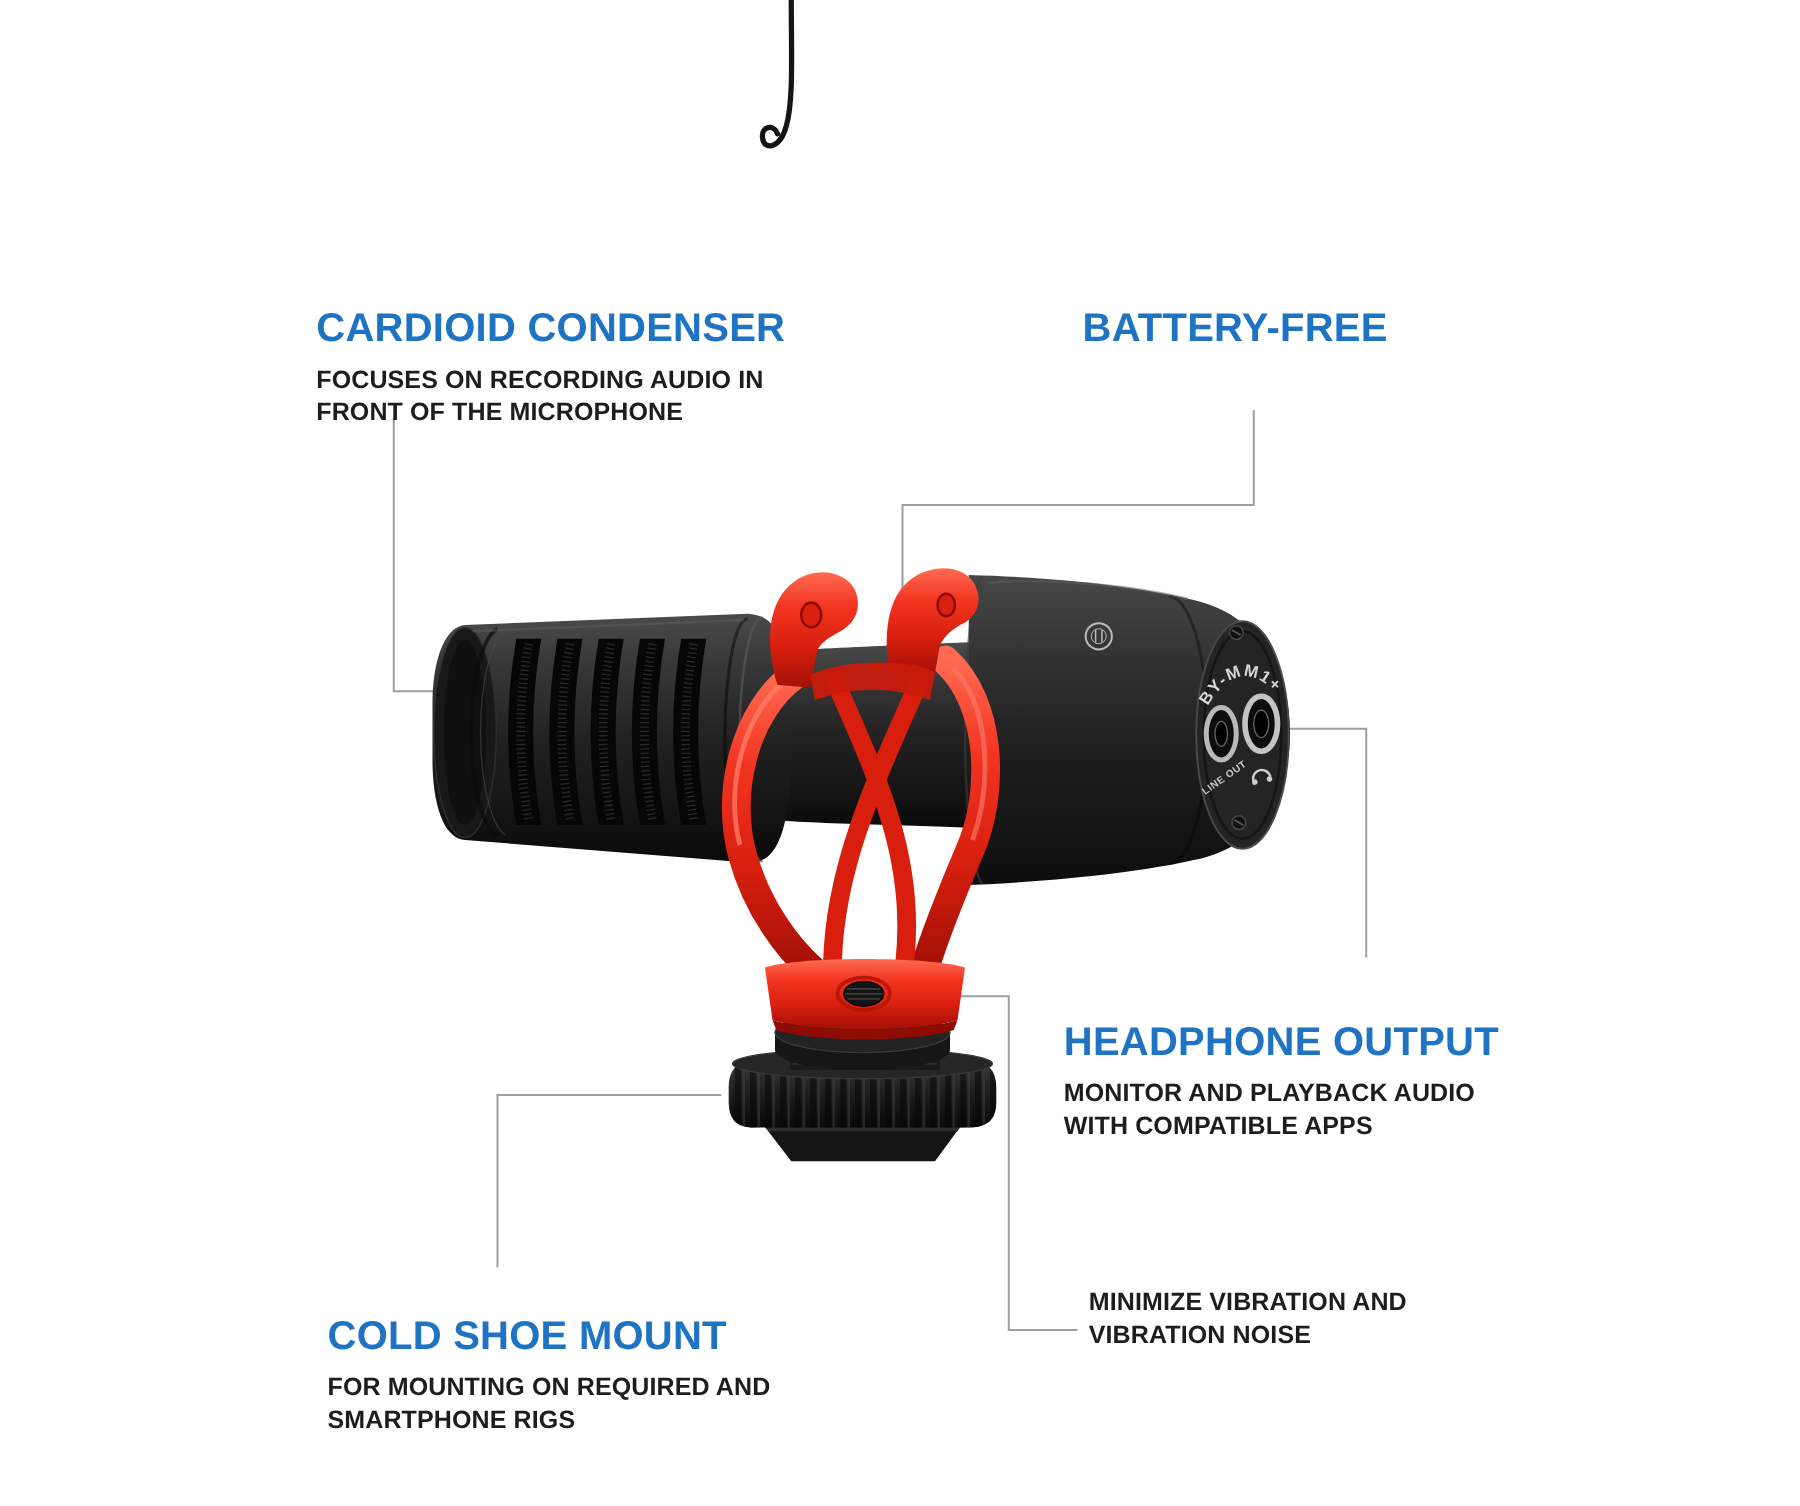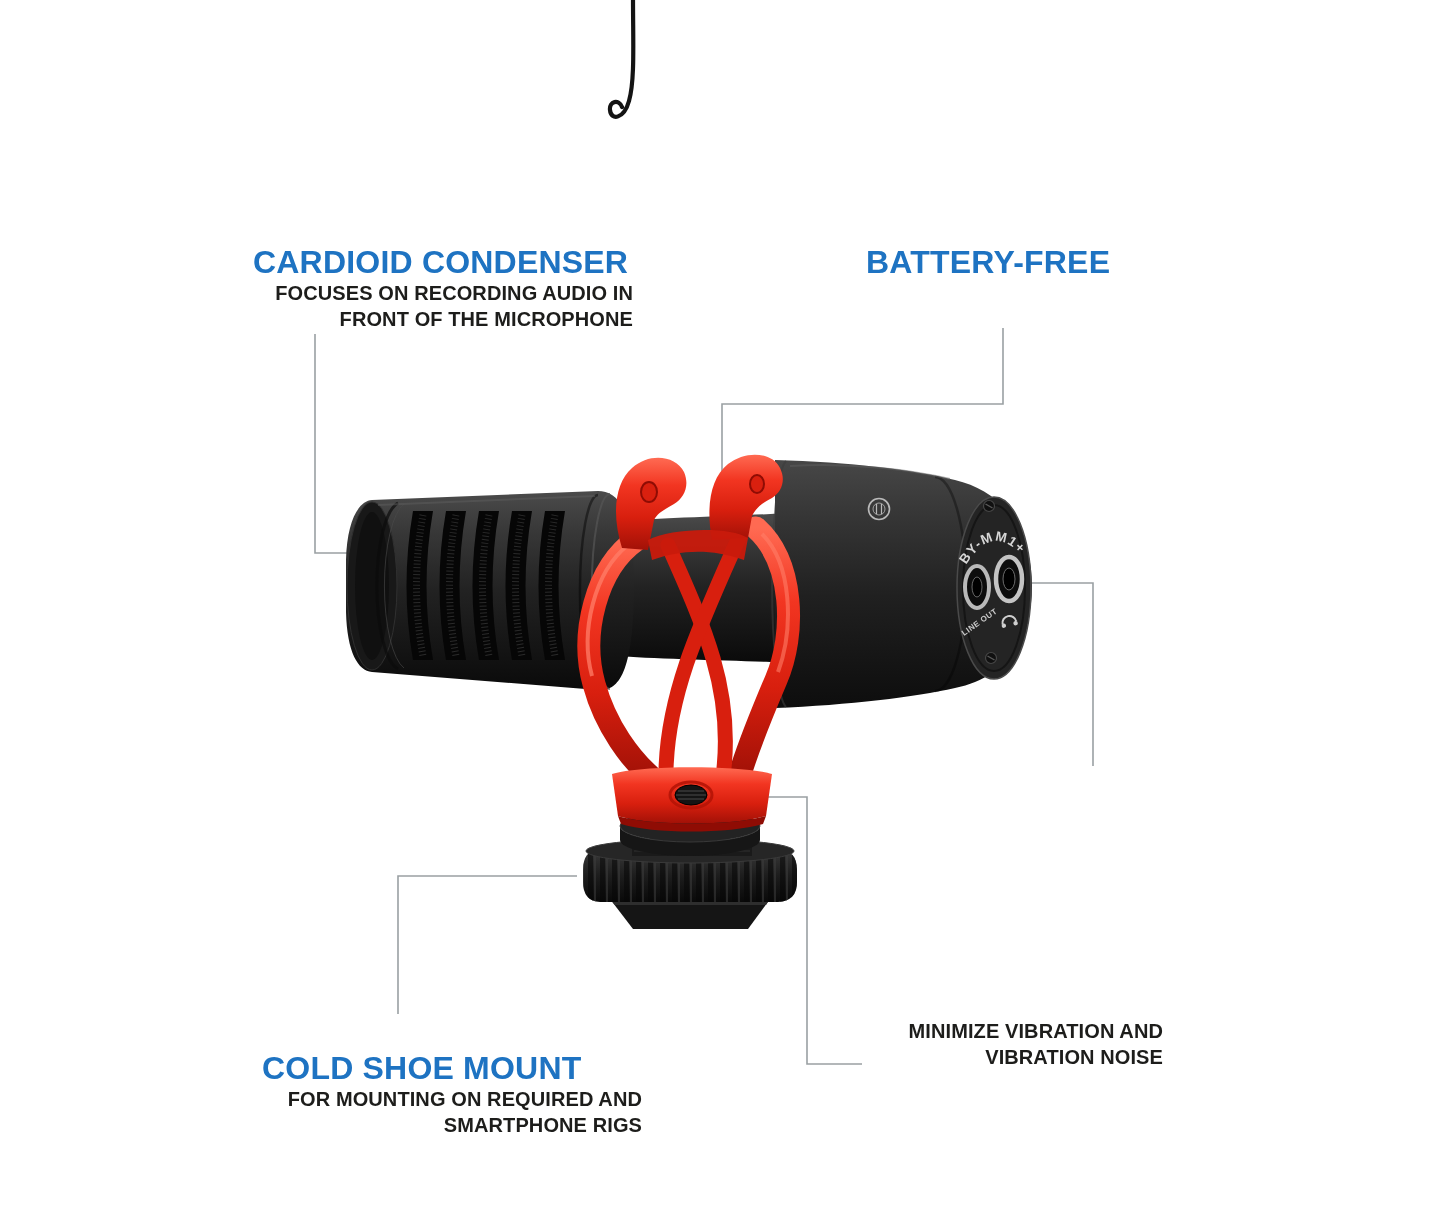--- a/index.html
+++ b/index.html
@@ -8,21 +8,21 @@
     overflow:hidden;font-family:"Liberation Sans","DejaVu Sans",sans-serif;
   }
   .artwork{position:absolute;left:0;top:0;width:1440px;height:1205px;}
   .callout{position:absolute;}
   .callout-title{
     font-size:32px;font-weight:bold;color:#1e73c2;
     white-space:nowrap;letter-spacing:0.2px;line-height:1.1;margin-top:33px;
   }
   .callout-desc{
     font-size:20px;font-weight:bold;color:#1d1d1b;
-    line-height:26px;margin-top:0;letter-spacing:0.1px;text-align:right;
+    line-height:26px;margin-top:11px;letter-spacing:0.1px;
   }
   .co-cardioid{left:253px;top:212px;width:380px;}
   .co-battery{left:866px;top:212px;width:322px;}
   .co-headphone{left:851px;top:783px;width:356px;}
   .co-coldshoe{left:262px;top:1018px;width:380px;}
   .co-shock{left:871px;top:1018px;width:292px;}
 </style>
 </head>
 <body>
 
@@ -197,20 +197,24 @@
 
   <div class="callout co-cardioid">
     <div class="callout-title">CARDIOID CONDENSER</div>
     <div class="callout-desc">FOCUSES ON RECORDING AUDIO IN FRONT OF THE MICROPHONE</div>
   </div>
 
   <div class="callout co-battery">
     <div class="callout-title">BATTERY-FREE</div>
   </div>
 
+  <div class="callout co-headphone">
+    <div class="callout-title">HEADPHONE OUTPUT</div>
+    <div class="callout-desc">MONITOR AND PLAYBACK AUDIO WITH COMPATIBLE APPS</div>
+  </div>
 
   <div class="callout co-coldshoe">
     <div class="callout-title">COLD SHOE MOUNT</div>
     <div class="callout-desc">FOR MOUNTING ON REQUIRED AND SMARTPHONE RIGS</div>
   </div>
 
   <div class="callout co-shock">
     <div class="callout-desc">MINIMIZE VIBRATION AND VIBRATION NOISE</div>
   </div>
 

